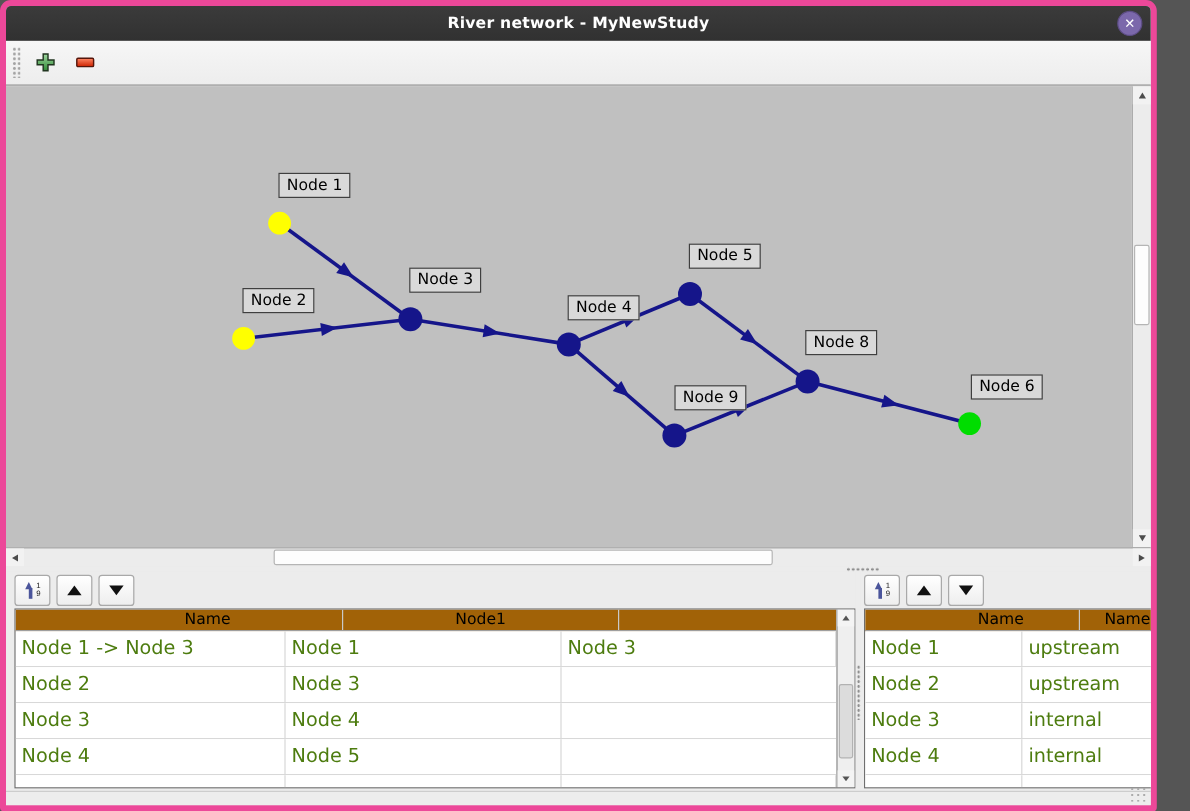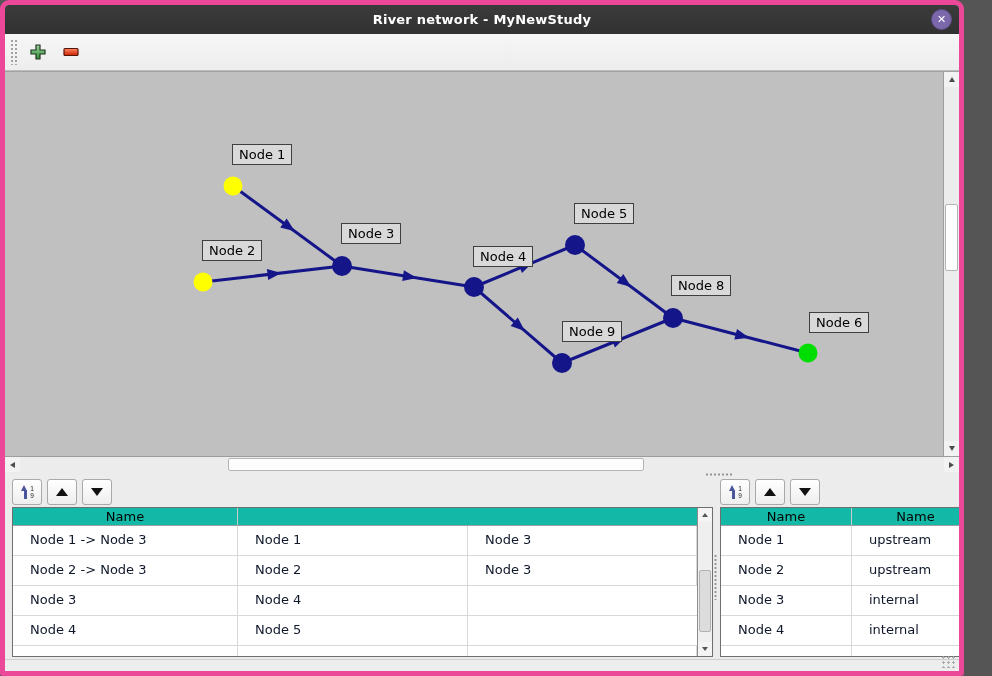--- a/index.html
+++ b/index.html
@@ -87,25 +87,25 @@
   .tri.sm-up{ border-left:3px solid transparent; border-right:3px solid transparent; border-bottom:4px solid #555; }
   .tri.sm-down{ border-left:3px solid transparent; border-right:3px solid transparent; border-top:4px solid #555; }
   
   .table-frame{
     flex:0 0 150px; height:150px; background:#fff; border:1px solid #6f6f6f;
     display:flex; overflow:hidden;
   }
   .table-frame.links{ margin-left:7px; width:701px; }
   .table-frame.nodes{ margin-left:3px; width:276px; }
   .table-main{ flex:1; display:flex; flex-direction:column; overflow:hidden; }
-  .thead{ display:flex; height:18px; flex:0 0 18px; background:#14b8a6; border-bottom:1px solid #9f9f9f; }
+  .thead{ display:flex; height:18px; flex:0 0 18px; background:#a16207; border-bottom:1px solid #9f9f9f;padding-left:48px; }
   .th{ font-size:13px; line-height:17px; text-align:center; border-right:1px solid #c9c9c9; color:#000; overflow:hidden; }
   .tbody{ flex:1; overflow:hidden; }
   .tr{ display:flex; height:30px; background:#fff; border-bottom:1px solid #d8d8d8; }
-  .td{ font-size:13px; line-height:28px; padding-left:17px; border-right:1px solid #d8d8d8; color:#0f172a;
+  .td{ font-size:16px; line-height:28px; padding-left:5px; border-right:1px solid #d8d8d8; color:#4d7c0f;
        overflow:hidden; white-space:nowrap; }
   .links .th:nth-child(1), .links .td:nth-child(1){ flex:0 0 225px; }
   .links .th:nth-child(2), .links .td:nth-child(2){ flex:0 0 230px; }
   .links .th:nth-child(3), .links .td:nth-child(3){ flex:1; }
   .nodes .th:nth-child(1), .nodes .td:nth-child(1){ flex:0 0 131px; }
   .nodes .th:nth-child(2), .nodes .td:nth-child(2){ flex:1; }
   .t-scroll{ flex:0 0 15px; background:#efefef; border-left:1px solid #8d8d8d; display:flex; flex-direction:column; }
   .t-scroll .sb-btn{ flex:0 0 14px; height:14px; width:14px; background:#f4f4f4; }
   .t-track{ flex:1; position:relative; }
   .t-thumb{ position:absolute; left:1px; right:1px; top:40%; height:52%;
@@ -236,29 +236,29 @@
             <span class="tri big-up"></span>
           </button>
         <button class="tool-btn">
             <span class="tri big-down"></span>
           </button>
       </div>
       <div class="table-frame links">
         <div class="table-main">
           <div class="thead">
               <div class="th">Name</div>
+              <div class="th">Node1</div>
             </div>
           <div class="tbody">
               <div class="tr">
                 <div class="td">Node 1 -&gt; Node 3</div>
                 <div class="td">Node 1</div>
                 <div class="td">Node 3</div>
               </div>
               <div class="tr">
-                <div class="td">Node 2 -&gt; Node 3</div>
                 <div class="td">Node 2</div>
                 <div class="td">Node 3</div>
               </div>
               <div class="tr">
                 <div class="td">Node 3</div>
                 <div class="td">Node 4</div>
               </div>
               <div class="tr">
                 <div class="td">Node 4</div>
                 <div class="td">Node 5</div>

